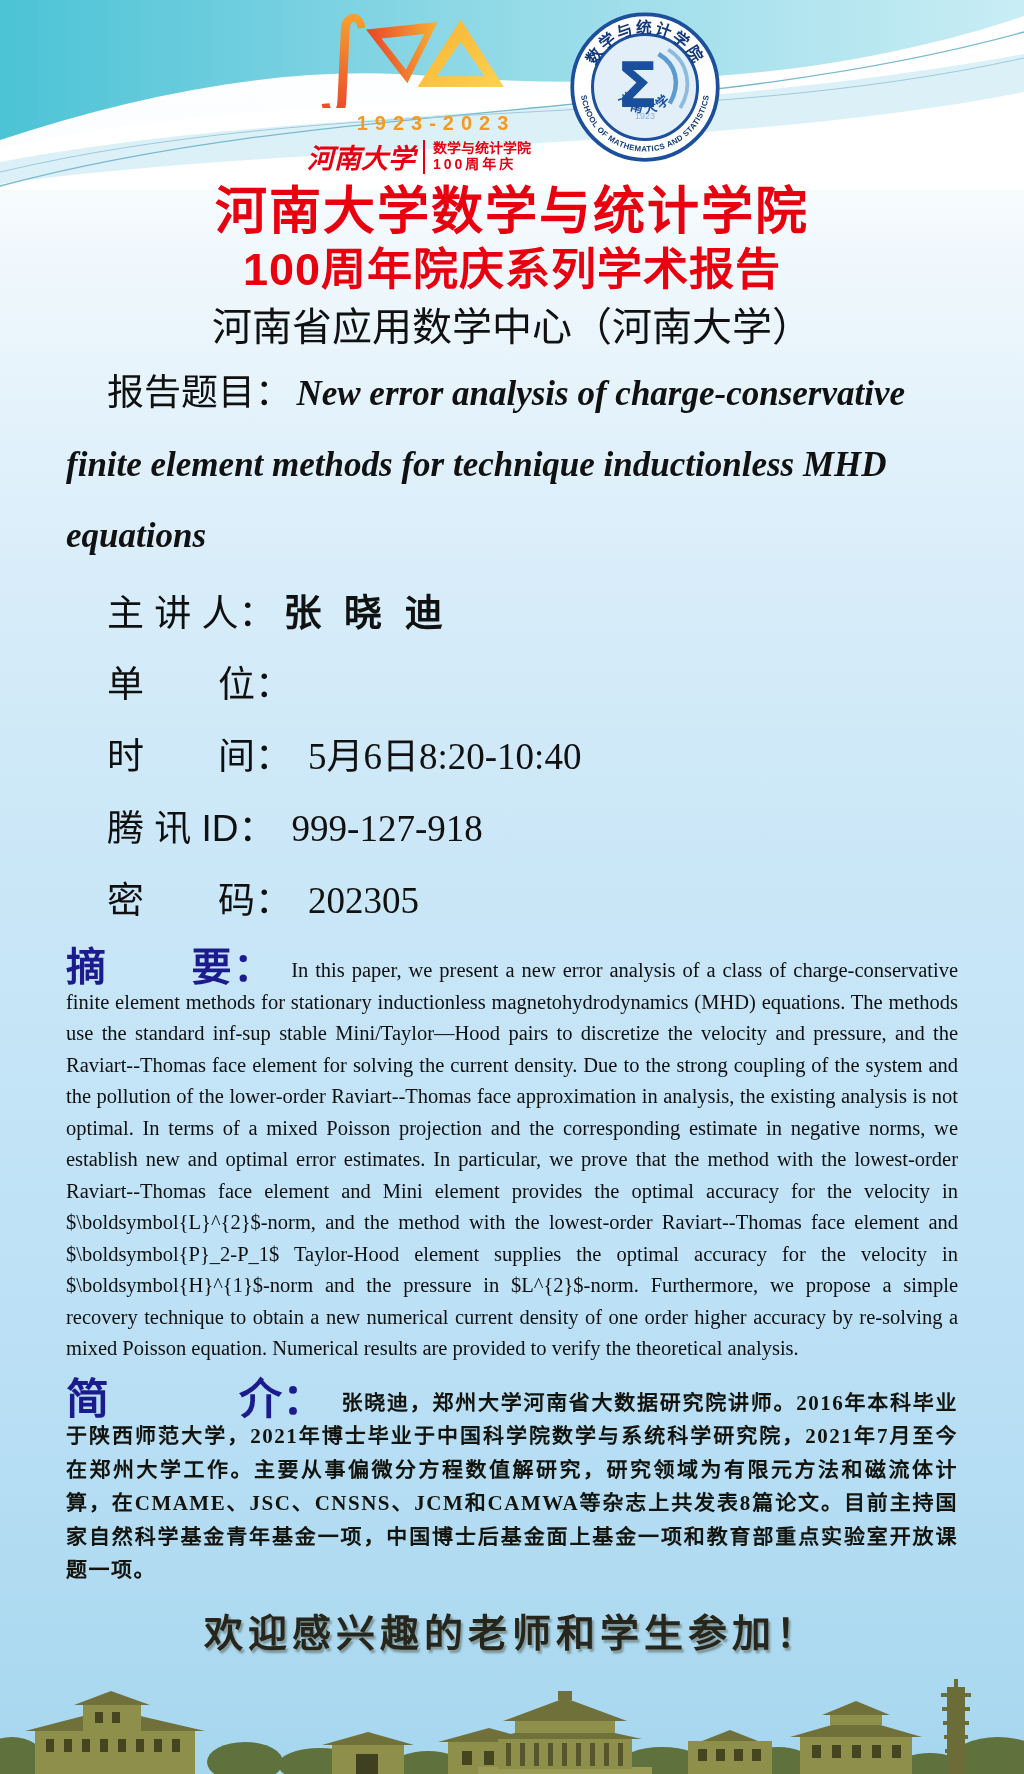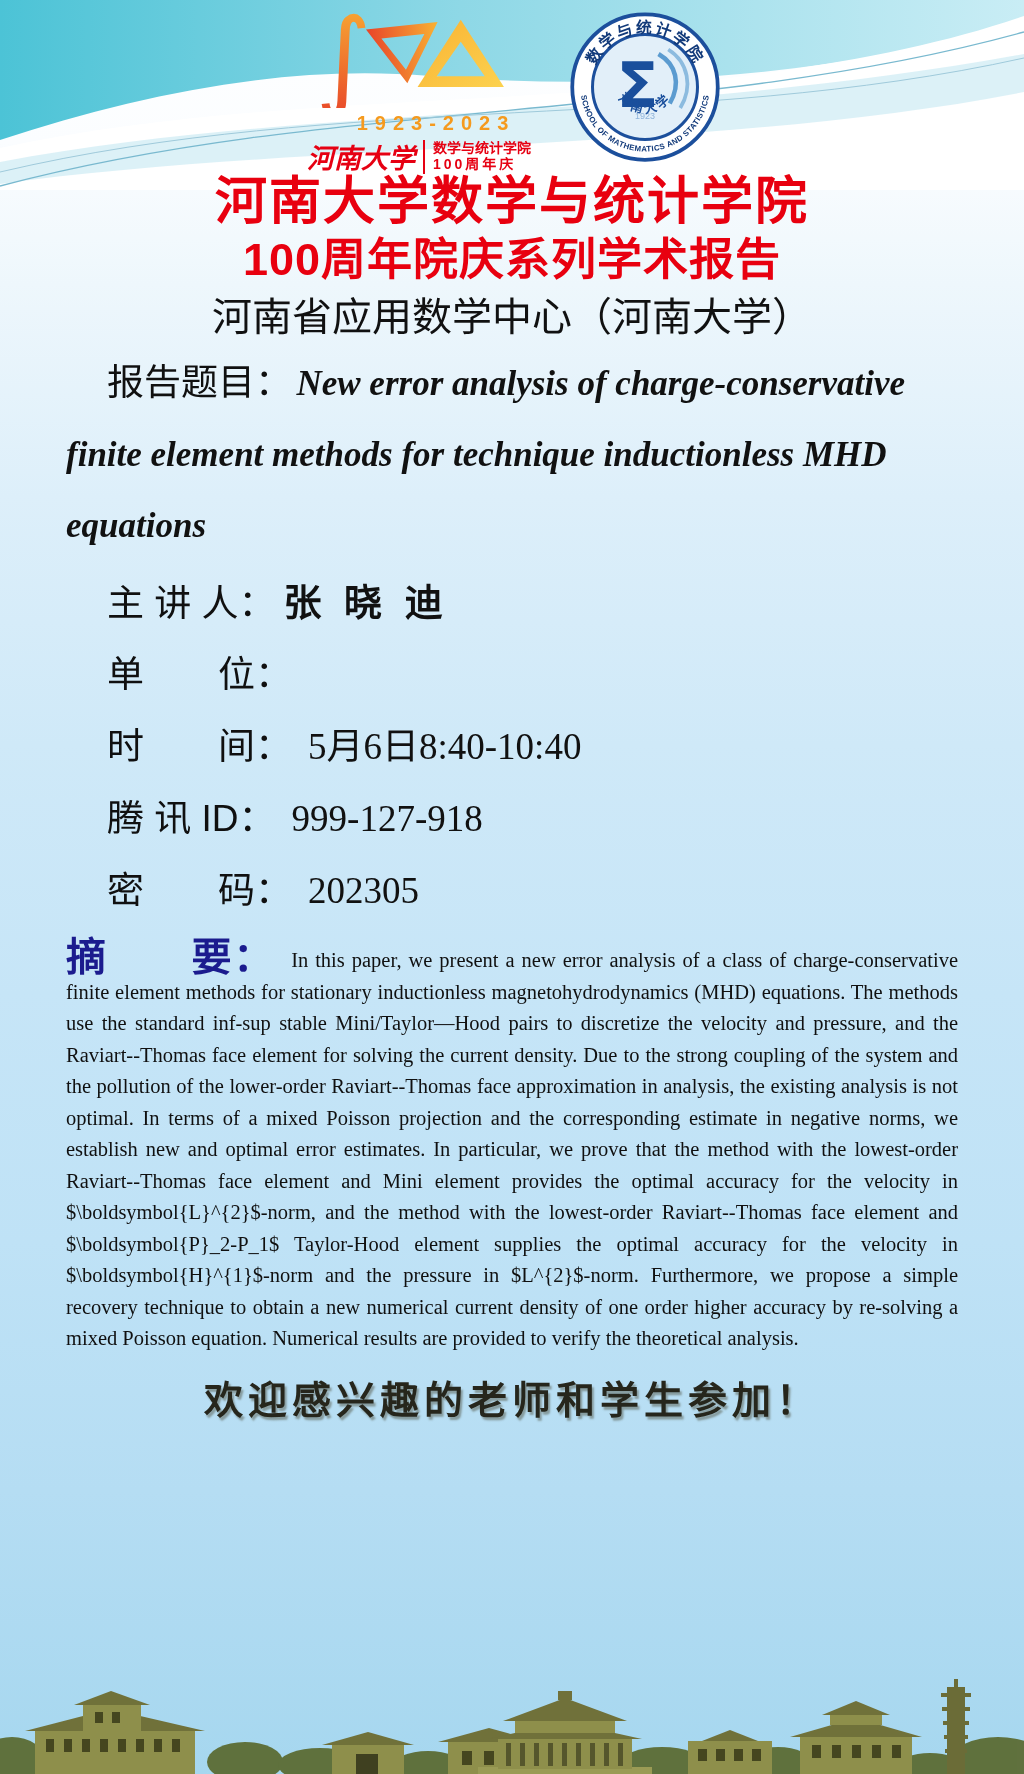--- a/index.html
+++ b/index.html
@@ -12,21 +12,21 @@
   .logo-left{width:230px;text-align:center;}
   .logo-years{color:#f59a1e;font-weight:bold;font-size:20px;letter-spacing:7px;margin:0 0 2px 34px;}
   .logo-line{display:flex;justify-content:center;align-items:center;gap:8px;}
   .logo-uni{font-family:"Liberation Serif",serif;font-style:italic;font-weight:bold;font-size:27px;color:#e60012;white-space:nowrap;}
   .logo-divider{width:2px;height:34px;background:#e60012;}
   .logo-sub{display:flex;flex-direction:column;align-items:flex-start;line-height:1.1;}
   .logo-sub span{color:#e60012;font-weight:bold;font-size:14px;white-space:nowrap;}
   .logo-sub span:last-child{letter-spacing:3px;}
   .emblem{width:150px;height:150px;}
   .title-red{font-weight:bold;color:#e8000f;text-align:center;white-space:nowrap;}
-  .title-red1{font-size:52px;line-height:58px;letter-spacing:2px;}
+  .title-red1{font-size:52px;line-height:58px;margin-top:10px;letter-spacing:2px;}
   .title-red2{font-size:45px;line-height:52px;margin-top:4px;letter-spacing:1px;}
   .center-name{font-family:"Liberation Serif",serif;font-size:40px;line-height:52px;text-align:center;margin-top:6px;white-space:nowrap;}
   .topic{margin-top:6px;line-height:65px;text-align:left;}
   .flabel{font-weight:normal;font-size:37px;color:#101010;white-space:pre;margin-left:41px;}
   .topic-title{font-family:"Liberation Serif",serif;font-style:italic;font-weight:bold;font-size:35px;}
   .fields{margin-top:8px;}
   .frow{display:flex;align-items:baseline;height:72px;}
   .fvalue{font-family:"Liberation Serif",serif;font-size:37px;margin-left:16px;}
   .fvalue-name{font-family:"Liberation Sans",sans-serif;font-weight:bold;font-size:38px;letter-spacing:6px;margin-left:8px;}
   .abstract{margin-top:10px;text-align:justify;font-family:"Liberation Serif",serif;font-size:20.5px;line-height:31.5px;color:#101010;}
@@ -126,36 +126,39 @@
     <div class="fields">
       <div class="frow">
         <span class="flabel">主 讲 人：</span>
         <span class="fvalue-name">张 晓 迪</span>
       </div>
       <div class="frow">
         <span class="flabel">单　　位：</span>
       </div>
       <div class="frow">
         <span class="flabel">时　　间：</span>
-        <span class="fvalue">5月6日8:40-10:40</span>
+        <span class="fvalue">5月6日8:20-10:40</span>
       </div>
       <div class="frow">
         <span class="flabel">腾 讯 ID：</span>
         <span class="fvalue">999-127-918</span>
       </div>
       <div class="frow">
         <span class="flabel">密　　码：</span>
         <span class="fvalue">202305</span>
       </div>
     </div>
 
     <div class="abstract">
       <span class="sec-label">摘　　要：</span><span>In this paper, we present a new error analysis of a class of charge-conservative finite element methods for stationary inductionless magnetohydrodynamics (MHD) equations. The methods use the standard inf-sup stable Mini/Taylor—Hood pairs to discretize the velocity and pressure, and the Raviart--Thomas face element for solving the current density. Due to the strong coupling of the system and the pollution of the lower-order Raviart--Thomas face approximation in analysis, the existing analysis is not optimal. In terms of a mixed Poisson projection and the corresponding estimate in negative norms, we establish new and optimal error estimates. In particular, we prove that the method with the lowest-order Raviart--Thomas face element and Mini element provides the optimal accuracy for the velocity in $\boldsymbol{L}^{2}$-norm, and the method with the lowest-order Raviart--Thomas face element and $\boldsymbol{P}_2-P_1$ Taylor-Hood element supplies the optimal accuracy for the velocity in $\boldsymbol{H}^{1}$-norm and the pressure in $L^{2}$-norm. Furthermore, we propose a simple recovery technique to obtain a new numerical current density of one order higher accuracy by re-solving a mixed Poisson equation. Numerical results are provided to verify the theoretical analysis.</span>
     </div>
 
+    <div class="bio">
+      <span class="sec-label">简　　　介：</span><span>张晓迪，郑州大学河南省大数据研究院讲师。2016年本科毕业于陕西师范大学，2021年博士毕业于中国科学院数学与系统科学研究院，2021年7月至今在郑州大学工作。主要从事偏微分方程数值解研究，研究领域为有限元方法和磁流体计算，在CMAME、JSC、CNSNS、JCM和CAMWA等杂志上共发表8篇论文。目前主持国家自然科学基金青年基金一项，中国博士后基金面上基金一项和教育部重点实验室开放课题一项。</span>
+    </div>
 
     <div class="welcome">欢迎感兴趣的老师和学生参加！</div>
   </div>
 
   <svg class="buildings" width="1024" height="95" viewBox="0 0 1024 95">
     <g fill="#5c6c34" opacity="0.95">
       <ellipse cx="12" cy="80" rx="32" ry="22"></ellipse>
         <ellipse cx="245" cy="83" rx="38" ry="20"></ellipse>
       <ellipse cx="320" cy="86" rx="42" ry="17"></ellipse>
         <ellipse cx="428" cy="87" rx="36" ry="15"></ellipse>

